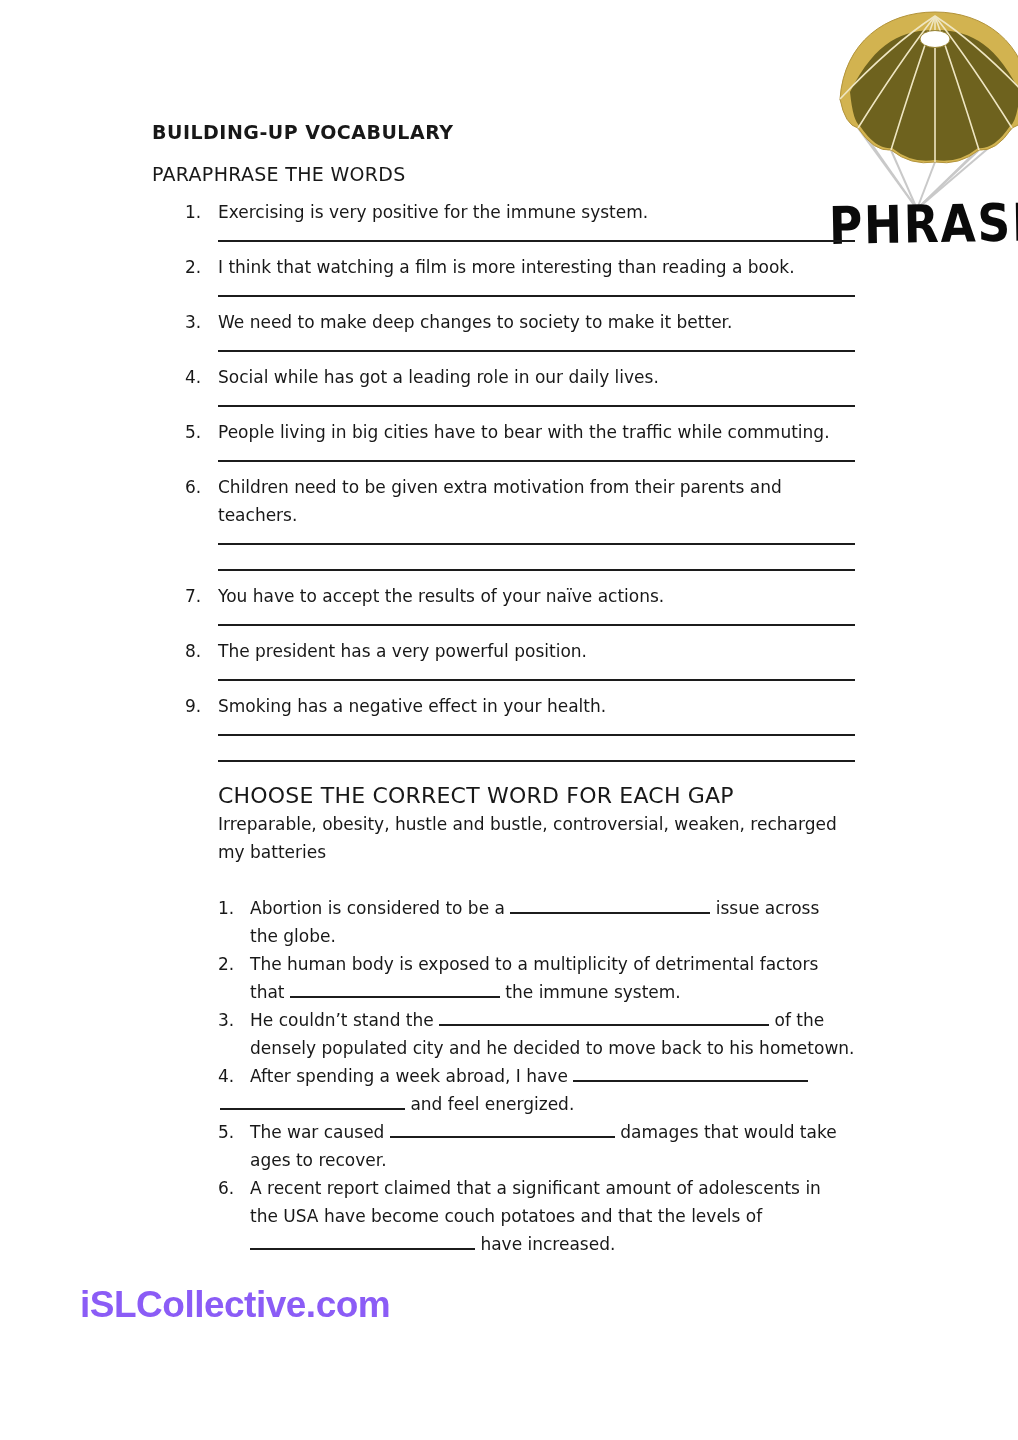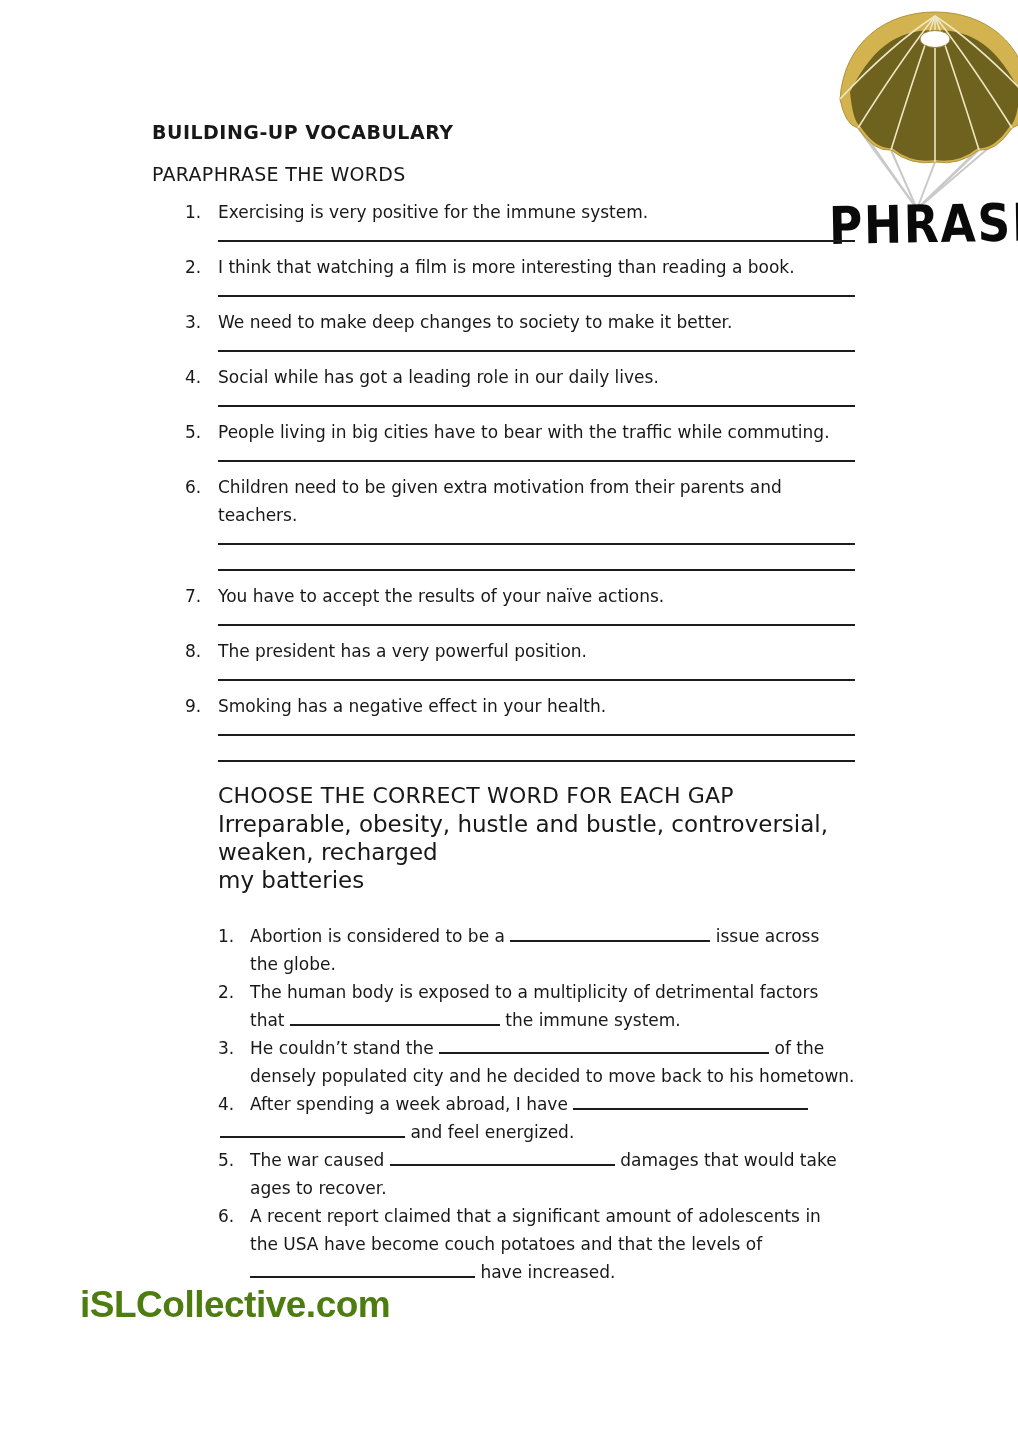--- a/index.html
+++ b/index.html
@@ -34,36 +34,36 @@
   .p-txt { width: 670px; font-size: 17px; line-height: 28px; }
   .ans-line {
     margin-left: 33px; width: 637px; height: 16px;
     border-bottom: 2px solid #1c1c1c;
   }
   .ans-line + .ans-line { height: 26px; }
 
   
   .ex2 { margin-top: 20px; margin-left: 66px; }
   .ex2-head { font-size: 22px; line-height: 28px; letter-spacing: 0.2px; }
-  .wordbank { font-size: 23px; line-height: 28px; margin-bottom: 28px; width: 660px; }
+  .wordbank { font-size: 17px; line-height: 28px; margin-bottom: 28px; width: 660px; }
   .g-item { display: flex; }
   .g-num { width: 32px; flex: 0 0 32px; font-size: 17px; line-height: 28px; }
   .g-txt { width: 640px; font-size: 17px; line-height: 28px; }
   .blank {
     display: inline-block; height: 14px;
     border-bottom: 2px solid #1c1c1c;
   }
   .blank.hang { margin-left: -30px; }
 
   
   .watermark {
     position: absolute; left: 80px; top: 1284px; z-index: 1;
     font-family: "Liberation Sans", sans-serif;
     font-size: 37px; font-weight: bold; letter-spacing: -0.5px;
-    color: #4d7c0f;
+    color: #8b5cf6;
   }
 
   
   .parachute-wrap { position: absolute; left: 824px; top: 4px; z-index: 2; }
   .phrase-text {
     font-family: "DejaVu Sans", sans-serif;
     font-weight: bold;
   }
 </style>
 </head>

